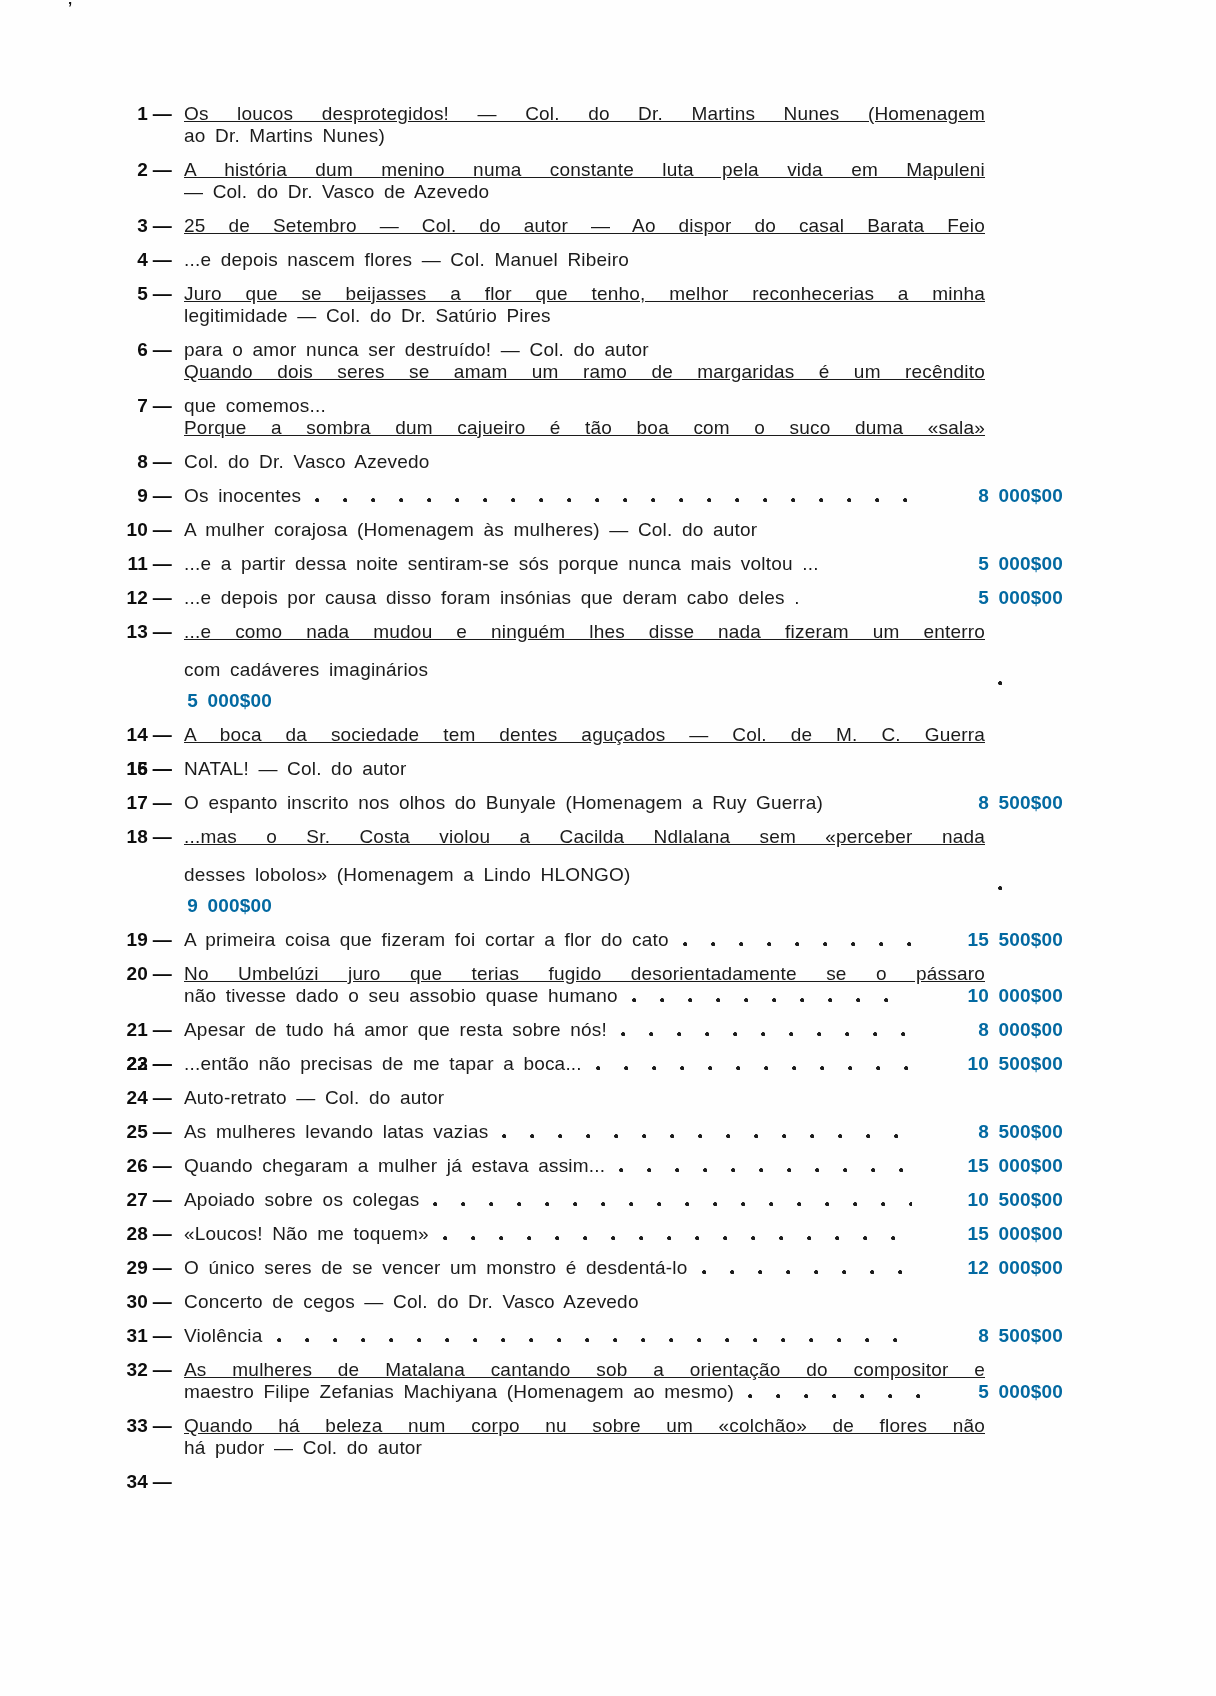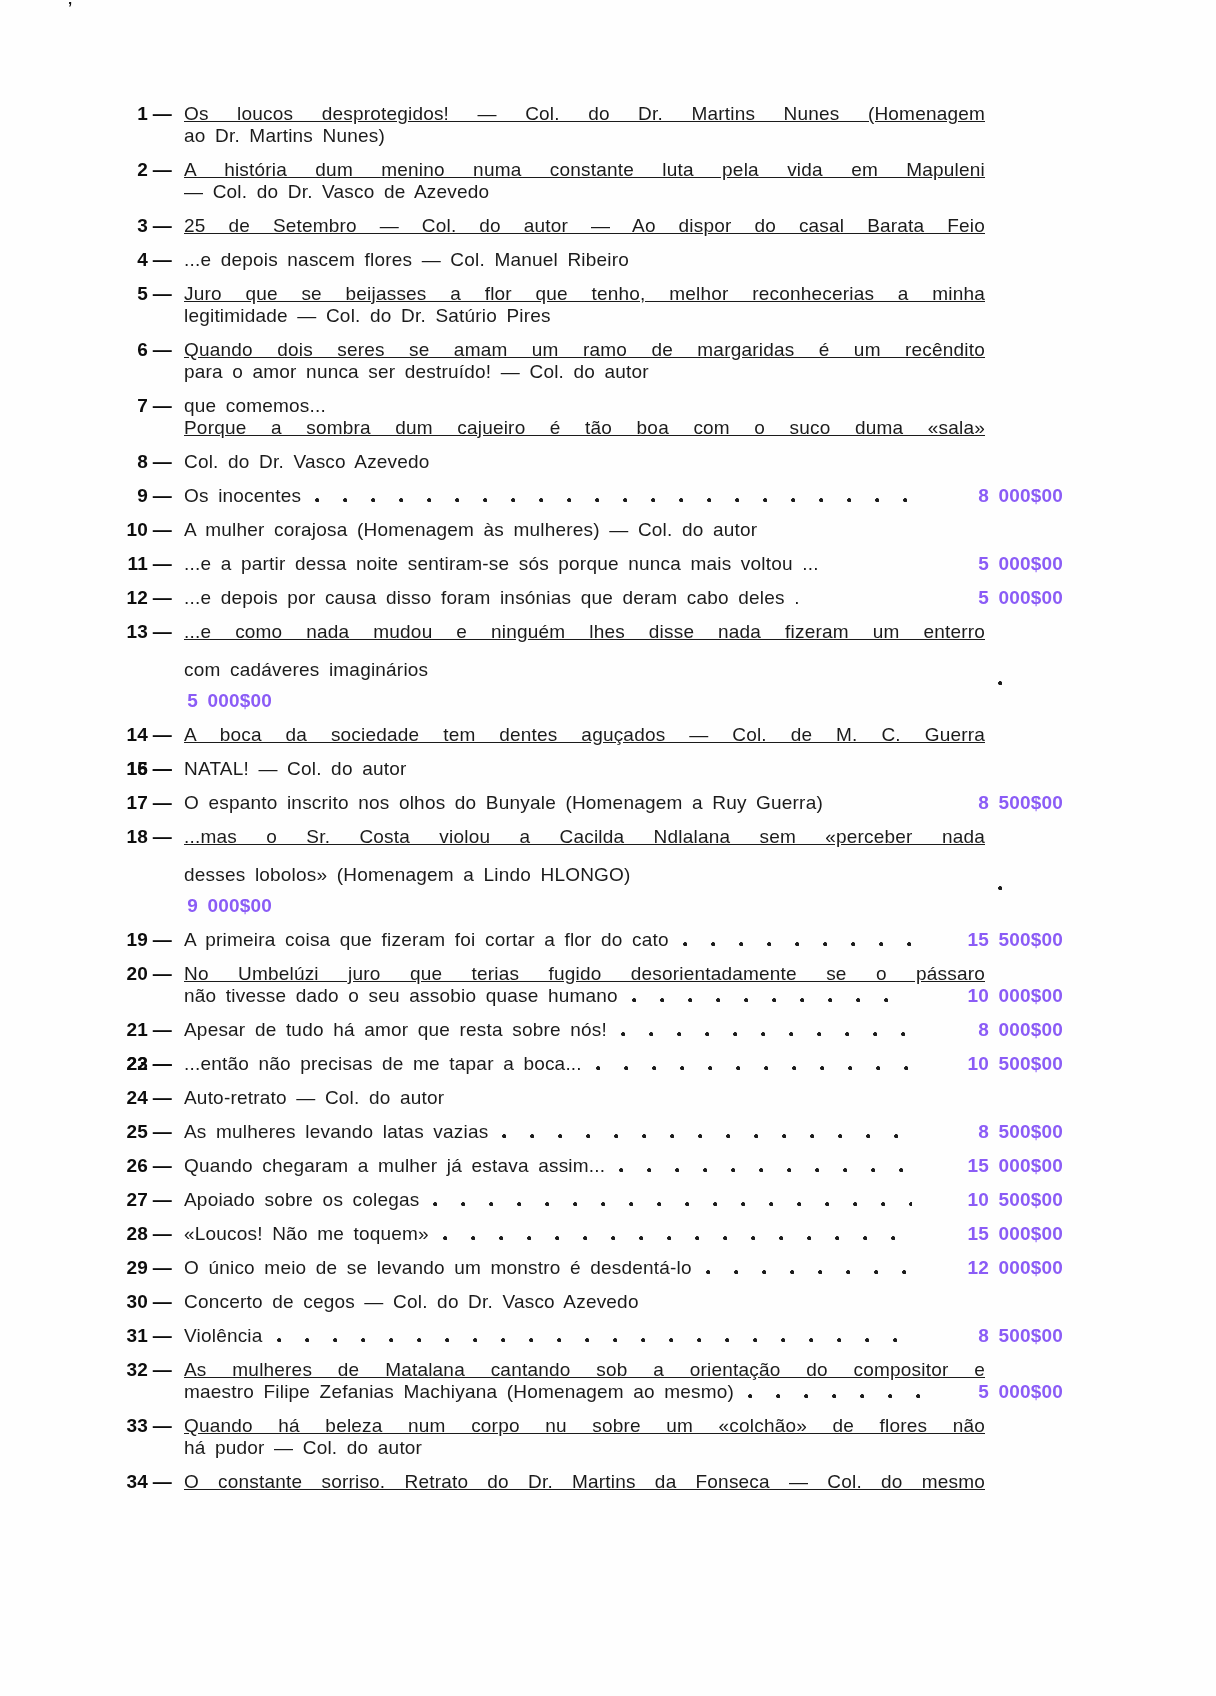--- a/index.html
+++ b/index.html
@@ -46,21 +46,21 @@
   .ptitle{white-space:nowrap;flex:0 0 auto;}
   .leader{
     flex:1 1 auto;min-width:10px;height:5px;
     align-self:flex-end;margin:0 55px 4px 14px;
     background-image:radial-gradient(circle at 2.2px 2.2px,#1c1c1c 1.8px,rgba(0,0,0,0) 2.3px);
     background-repeat:repeat-x;background-size:28px 5px;
   }
   .leader.blank{background-image:none;}
   .price{
     font-weight:700;white-space:nowrap;flex:0 0 auto;
-    min-width:88px;text-align:right;color:#8b5cf6;
+    min-width:88px;text-align:right;color:#0369a1;
   }
 </style>
 </head>
 <body>
 
 <span class="corner-mark">’</span>
 
 <div class="catalog">
   <div class="item">
     <span class="numwrap">
@@ -114,22 +114,22 @@
         <div class="line">legitimidade — Col. do Dr. Satúrio Pires</div>
       </div>
   </div>
 
   <div class="item">
     <span class="numwrap">
       <span class="num">6</span>
       <span class="dash">—</span>
     </span>
     <div>
+        <div class="line">para o amor nunca ser destruído! — Col. do autor</div>
         <div class="line just">Quando dois seres se amam um ramo de margaridas é um recêndito</div>
-        <div class="line">para o amor nunca ser destruído! — Col. do autor</div>
       </div>
   </div>
 
   <div class="item">
     <span class="numwrap">
       <span class="num">7</span>
       <span class="dash">—</span>
     </span>
     <div>
         <div class="line">que comemos...</div>
@@ -400,21 +400,21 @@
       </div>
   </div>
 
   <div class="item">
     <span class="numwrap">
       <span class="num">29</span>
       <span class="dash">—</span>
     </span>
     <div>
         <div class="line pline">
-          <span class="ptitle">O único meio de se levando um monstro é desdentá-lo</span>
+          <span class="ptitle">O único seres de se vencer um monstro é desdentá-lo</span>
           <span class="leader"></span>
           <span class="price">12 000$00</span>
         </div>
       </div>
   </div>
 
   <div class="item">
     <span class="numwrap">
       <span class="num">30</span>
       <span class="dash">—</span>
@@ -462,17 +462,14 @@
         <div class="line just">Quando há beleza num corpo nu sobre um «colchão» de flores não</div>
         <div class="line">há pudor — Col. do autor</div>
       </div>
   </div>
 
   <div class="item">
     <span class="numwrap">
       <span class="num">34</span>
       <span class="dash">—</span>
     </span>
-    <div>
-        <div class="line just">O constante sorriso. Retrato do Dr. Martins da Fonseca — Col. do mesmo</div>
-      </div>
   </div>
 </div>
 
 </body></html>

